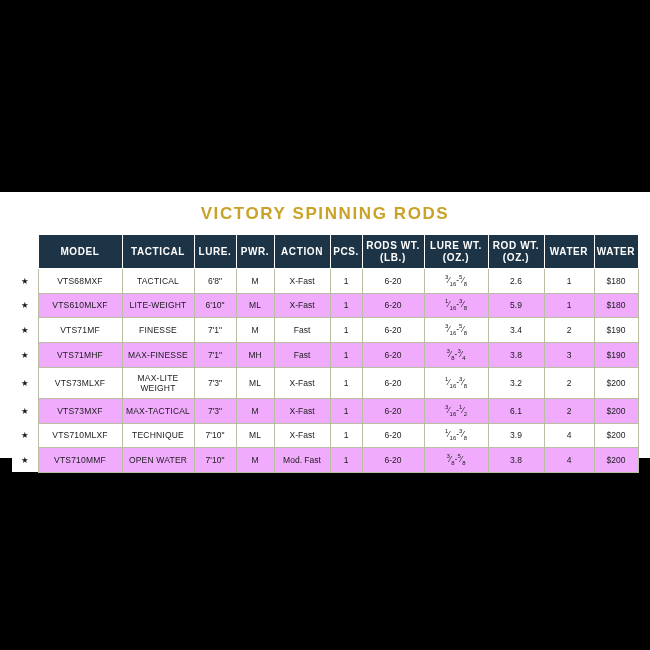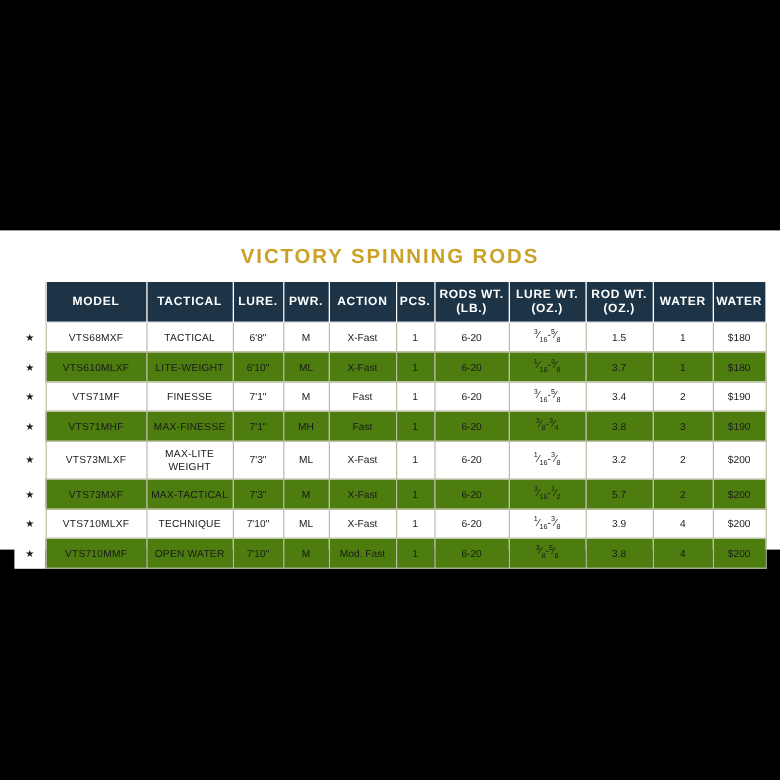--- a/index.html
+++ b/index.html
@@ -63,21 +63,21 @@
     text-align: center;
     padding: 5px 2px;
     border: 1px solid #b9bda4;
     vertical-align: middle;
     line-height: 1.2;
   }
   table.rods tr.odd td {
     background: #ffffff;
   }
   table.rods tr.even td {
-    background: #4d7c0f;
+    background: #f0abfc;
   }
   td.model {
     font-weight: normal;
     font-size: 9px;
     text-align: left;
     padding-left: 7px;
     letter-spacing: 0.2px;
   }
   td.technique {
     text-align: left;
@@ -147,35 +147,35 @@
             <tr class="odd">
               <td class="star-cell">★</td>
               <td class="model">VTS68MXF</td>
               <td class="technique">TACTICAL</td>
               <td>6'8"</td>
               <td>M</td>
               <td>X-Fast</td>
               <td>1</td>
               <td>6-20</td>
               <td><span class="frac"><sup>3</sup>⁄<sub>16</sub>-<sup>5</sup>⁄<sub>8</sub></span></td>
-              <td>1.5</td>
+              <td>2.6</td>
               <td>1</td>
               <td>$180</td>
             </tr>
             <tr class="even">
               <td class="star-cell">★</td>
               <td class="model">VTS610MLXF</td>
               <td class="technique">LITE-WEIGHT</td>
               <td>6'10"</td>
               <td>ML</td>
               <td>X-Fast</td>
               <td>1</td>
               <td>6-20</td>
               <td><span class="frac"><sup>1</sup>⁄<sub>16</sub>-<sup>3</sup>⁄<sub>8</sub></span></td>
-              <td>3.7</td>
+              <td>5.9</td>
               <td>1</td>
               <td>$180</td>
             </tr>
             <tr class="odd">
               <td class="star-cell">★</td>
               <td class="model">VTS71MF</td>
               <td class="technique">FINESSE</td>
               <td>7'1"</td>
               <td>M</td>
               <td>Fast</td>
@@ -217,21 +217,21 @@
             <tr class="even">
               <td class="star-cell">★</td>
               <td class="model">VTS73MXF</td>
               <td class="technique">MAX-TACTICAL</td>
               <td>7'3"</td>
               <td>M</td>
               <td>X-Fast</td>
               <td>1</td>
               <td>6-20</td>
               <td><span class="frac"><sup>3</sup>⁄<sub>16</sub>-<sup>1</sup>⁄<sub>2</sub></span></td>
-              <td>5.7</td>
+              <td>6.1</td>
               <td>2</td>
               <td>$200</td>
             </tr>
             <tr class="odd">
               <td class="star-cell">★</td>
               <td class="model">VTS710MLXF</td>
               <td class="technique">TECHNIQUE</td>
               <td>7'10"</td>
               <td>ML</td>
               <td>X-Fast</td>

